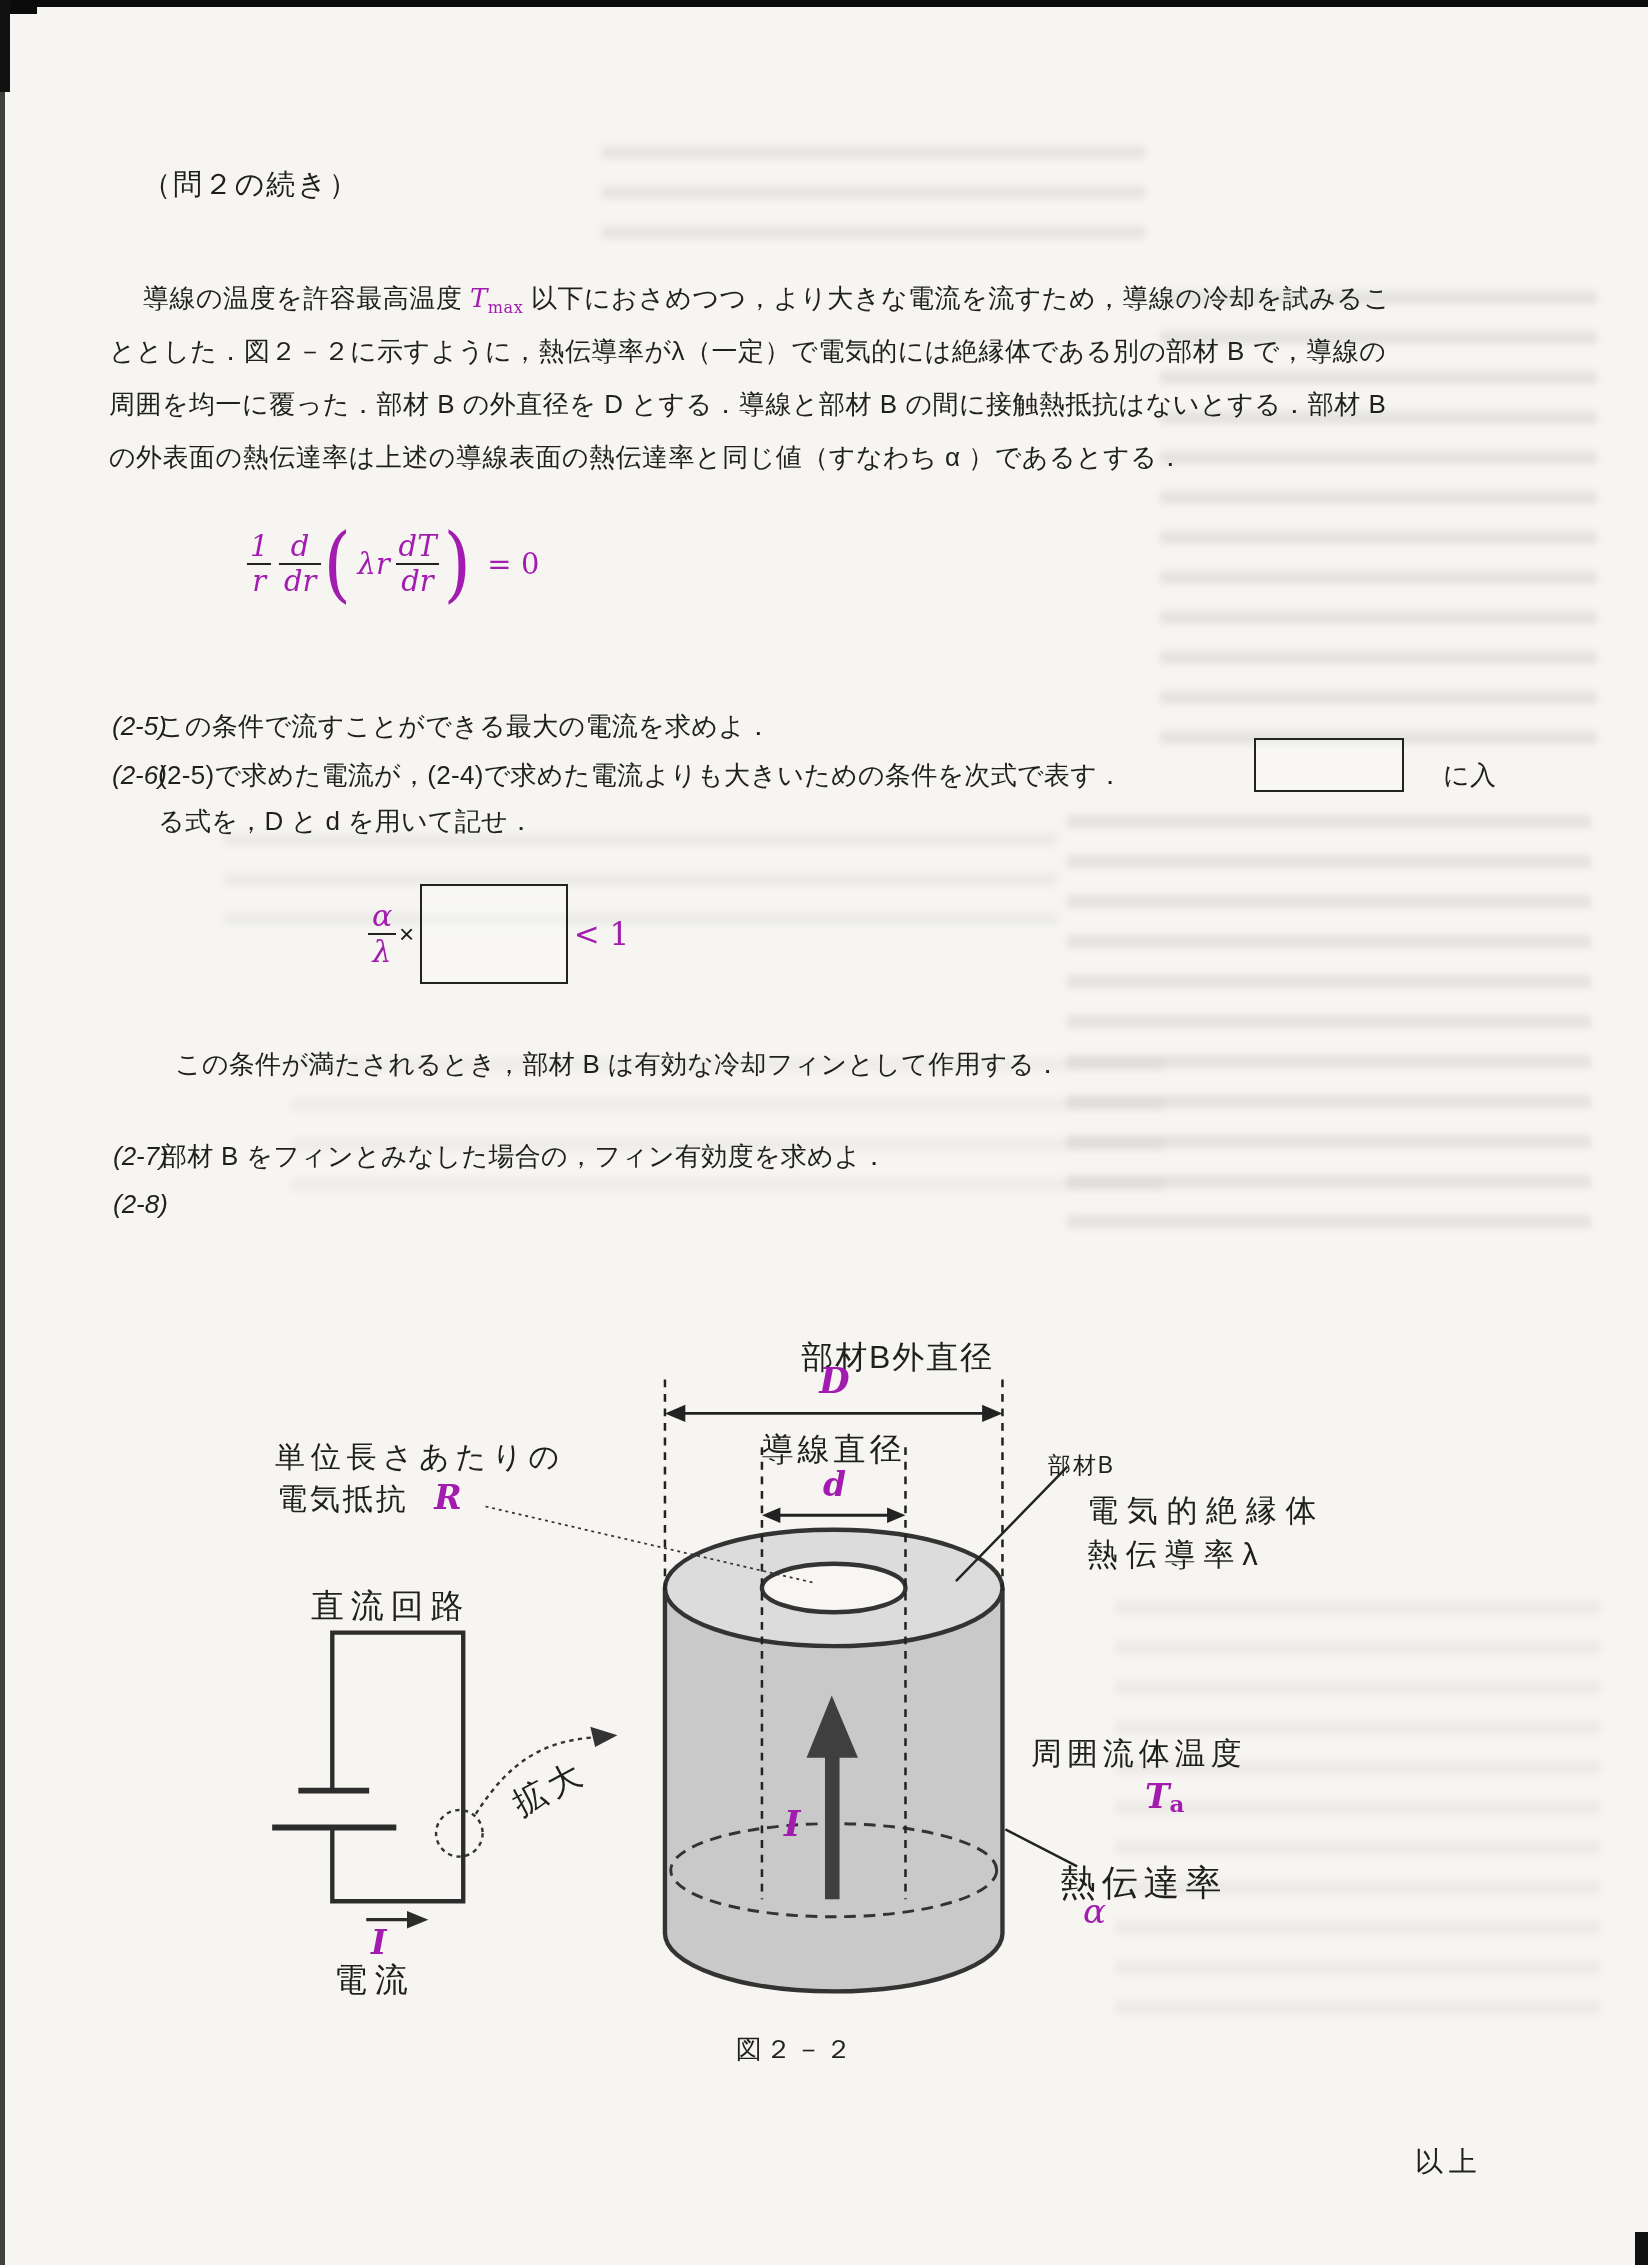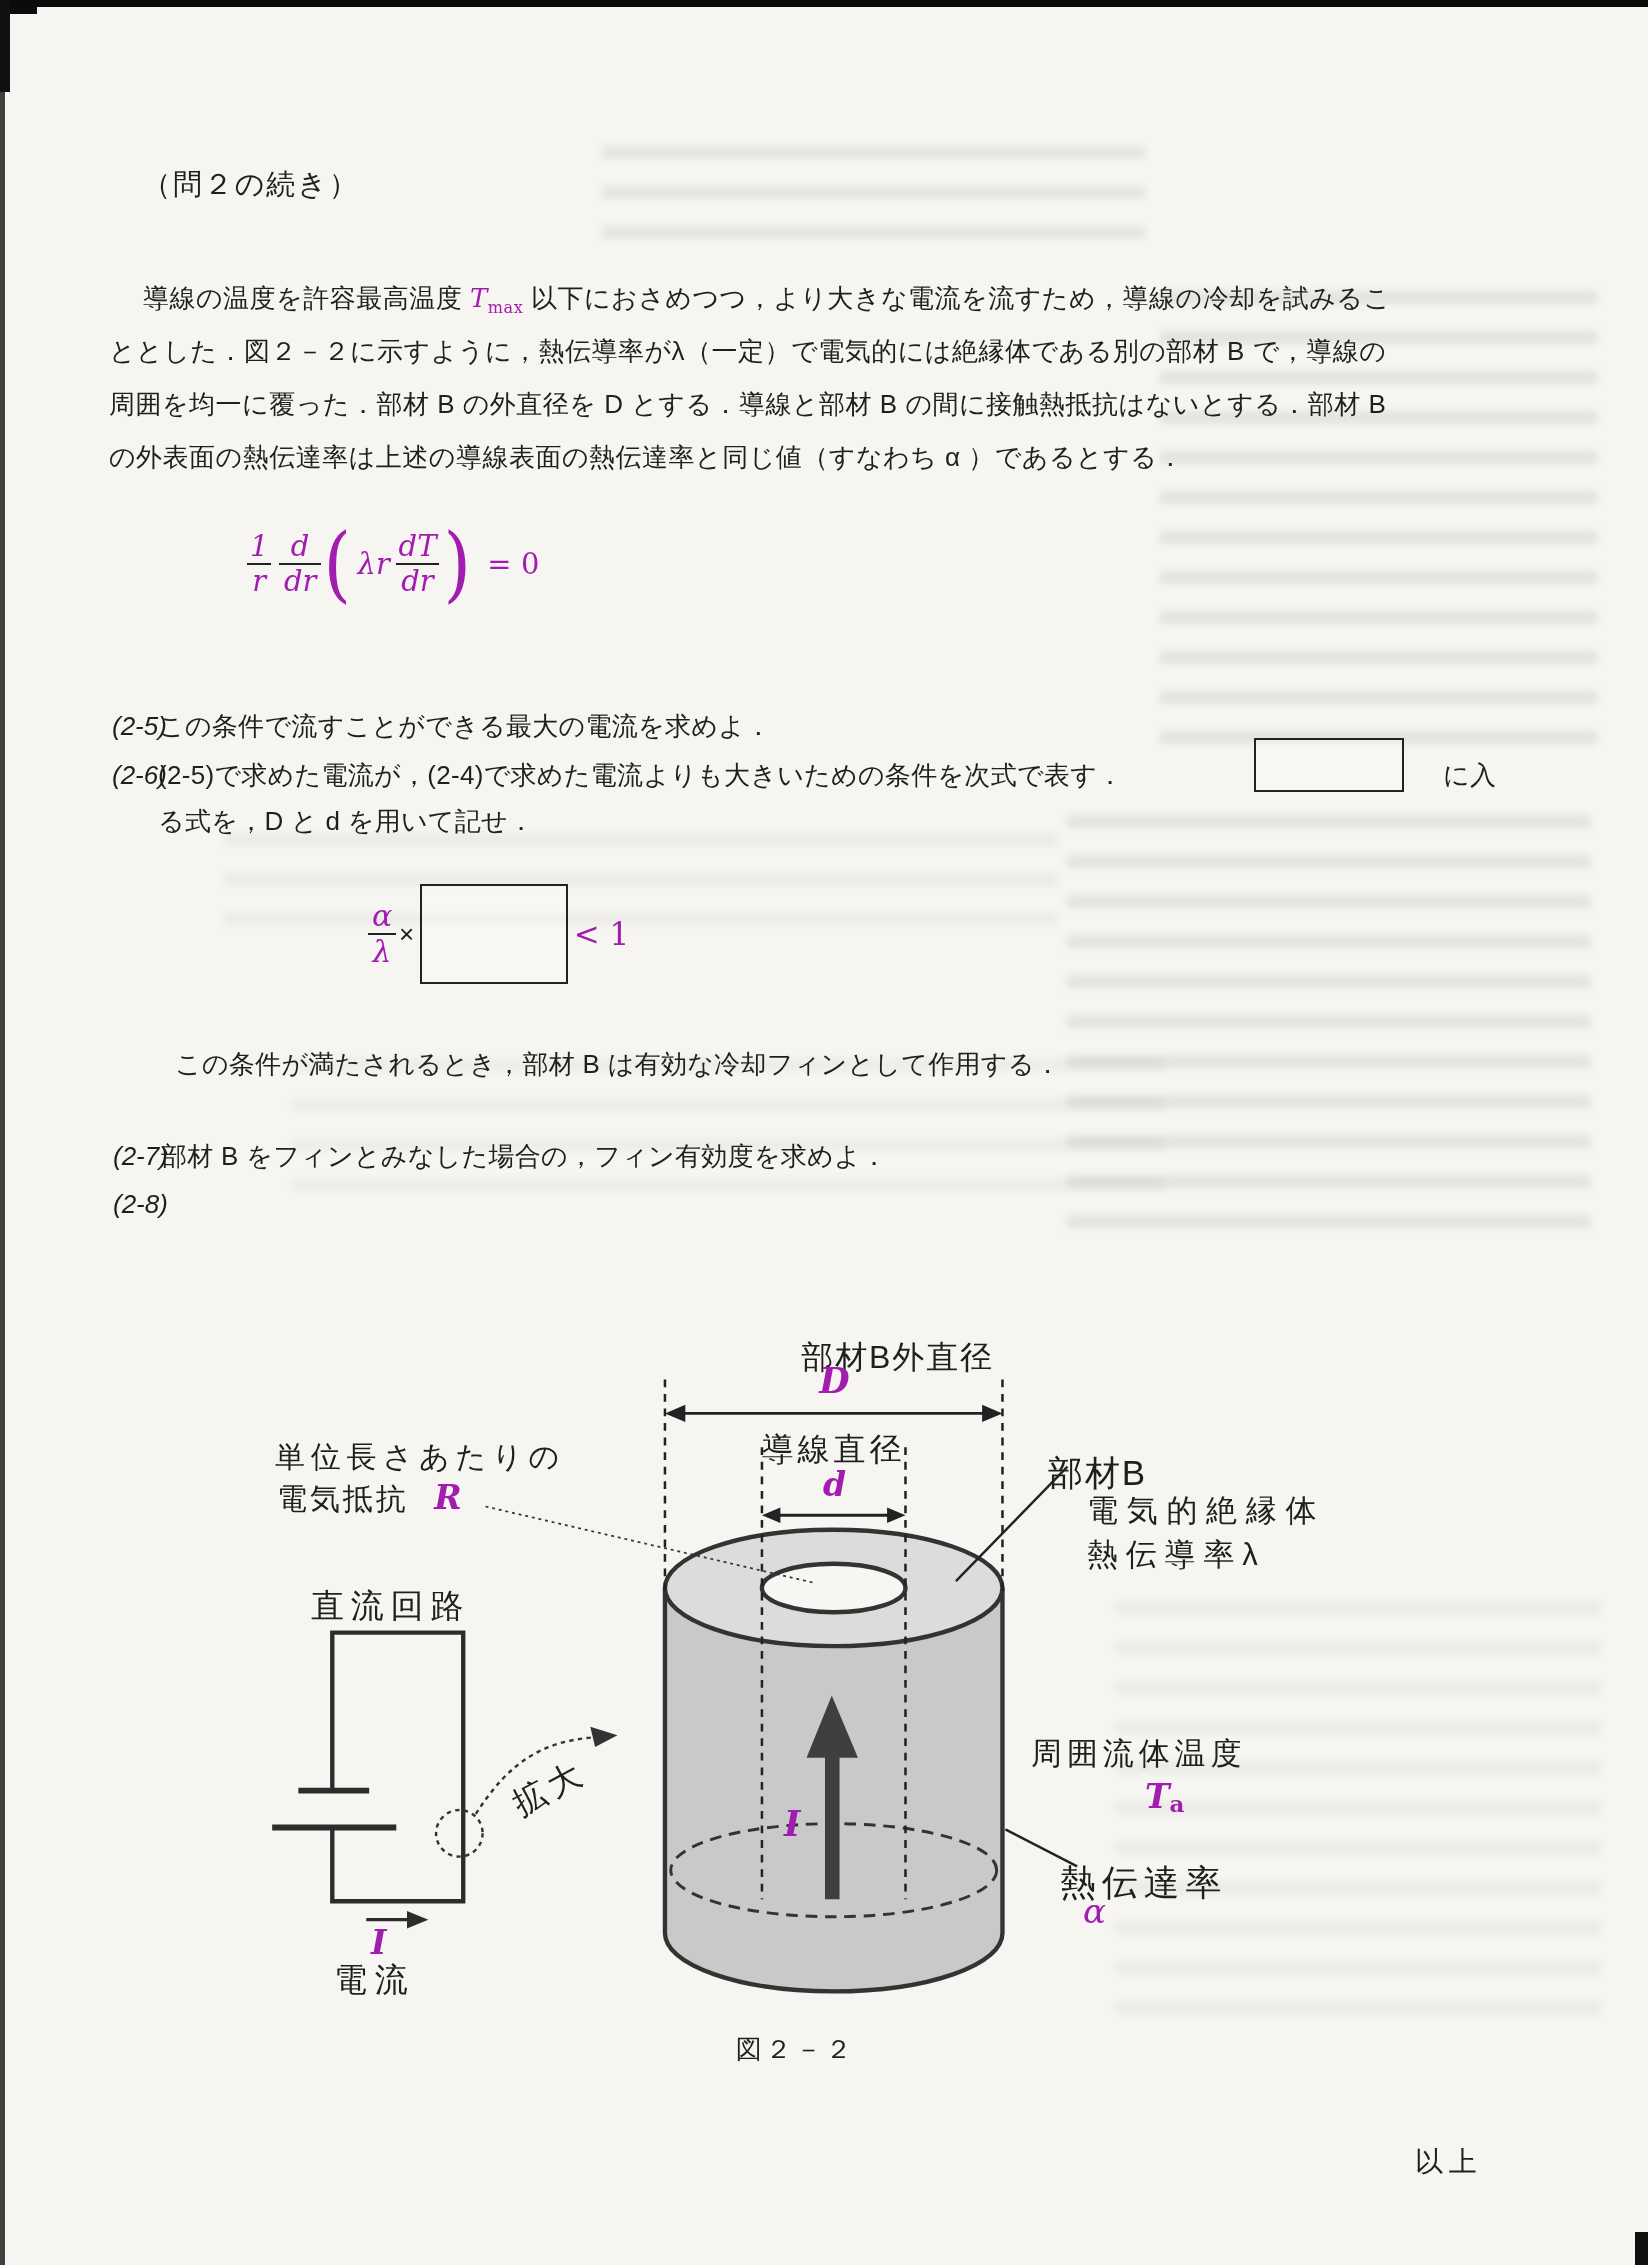--- a/index.html
+++ b/index.html
@@ -178,21 +178,21 @@
 
   <div class="abs jp fig-label" style="left:311px; top:1584px; font-size:33px; letter-spacing:6.8px;">直流回路</div>
 
   <div class="abs jp fig-label" style="left:511px; top:1766px; font-size:33px; letter-spacing:5.8px; transform:rotate(-28deg); transform-origin:center;">拡大</div>
 
   <div class="abs math bold fig-label" style="left:371px; top:1923px; font-size:33px;">I</div>
   <div class="abs jp fig-label" style="left:334px; top:1958px; font-size:33px; letter-spacing:7.8px;">電流</div>
 
   <div class="abs math bold fig-label" style="left:784px; top:1803px; font-size:35px;">I</div>
 
-  <div class="abs jp fig-label" style="left:1048px; top:1450px; font-size:35px; letter-spacing:1.9px;">部材B</div>
+  <div class="abs jp fig-label" style="left:1048px; top:1450px; font-size:23px; letter-spacing:1.9px;">部材B</div>
   <div class="abs jp fig-label" style="left:1087px; top:1490px; font-size:31px; letter-spacing:8.7px;">電気的絶縁体</div>
   <div class="abs jp fig-label" style="left:1087px; top:1534px; font-size:31px; letter-spacing:7.8px;">熱伝導率λ</div>
 
   <div class="abs jp fig-label" style="left:1031px; top:1733px; font-size:31px; letter-spacing:4.9px;">周囲流体温度</div>
   <div class="abs fig-label" style="left:1145px; top:1777px;">
     <span class="math bold" style="font-size:33px;">T</span><sub class="math bold" style="font-size:23px; font-style:normal;">a</sub>
   </div>
 
   <div class="abs jp fig-label" style="left:1060px; top:1859px; font-size:36px; letter-spacing:5.8px;">熱伝達率</div>
   <div class="abs math fig-label" style="left:1083px; top:1891px; font-size:34px;">α</div>

